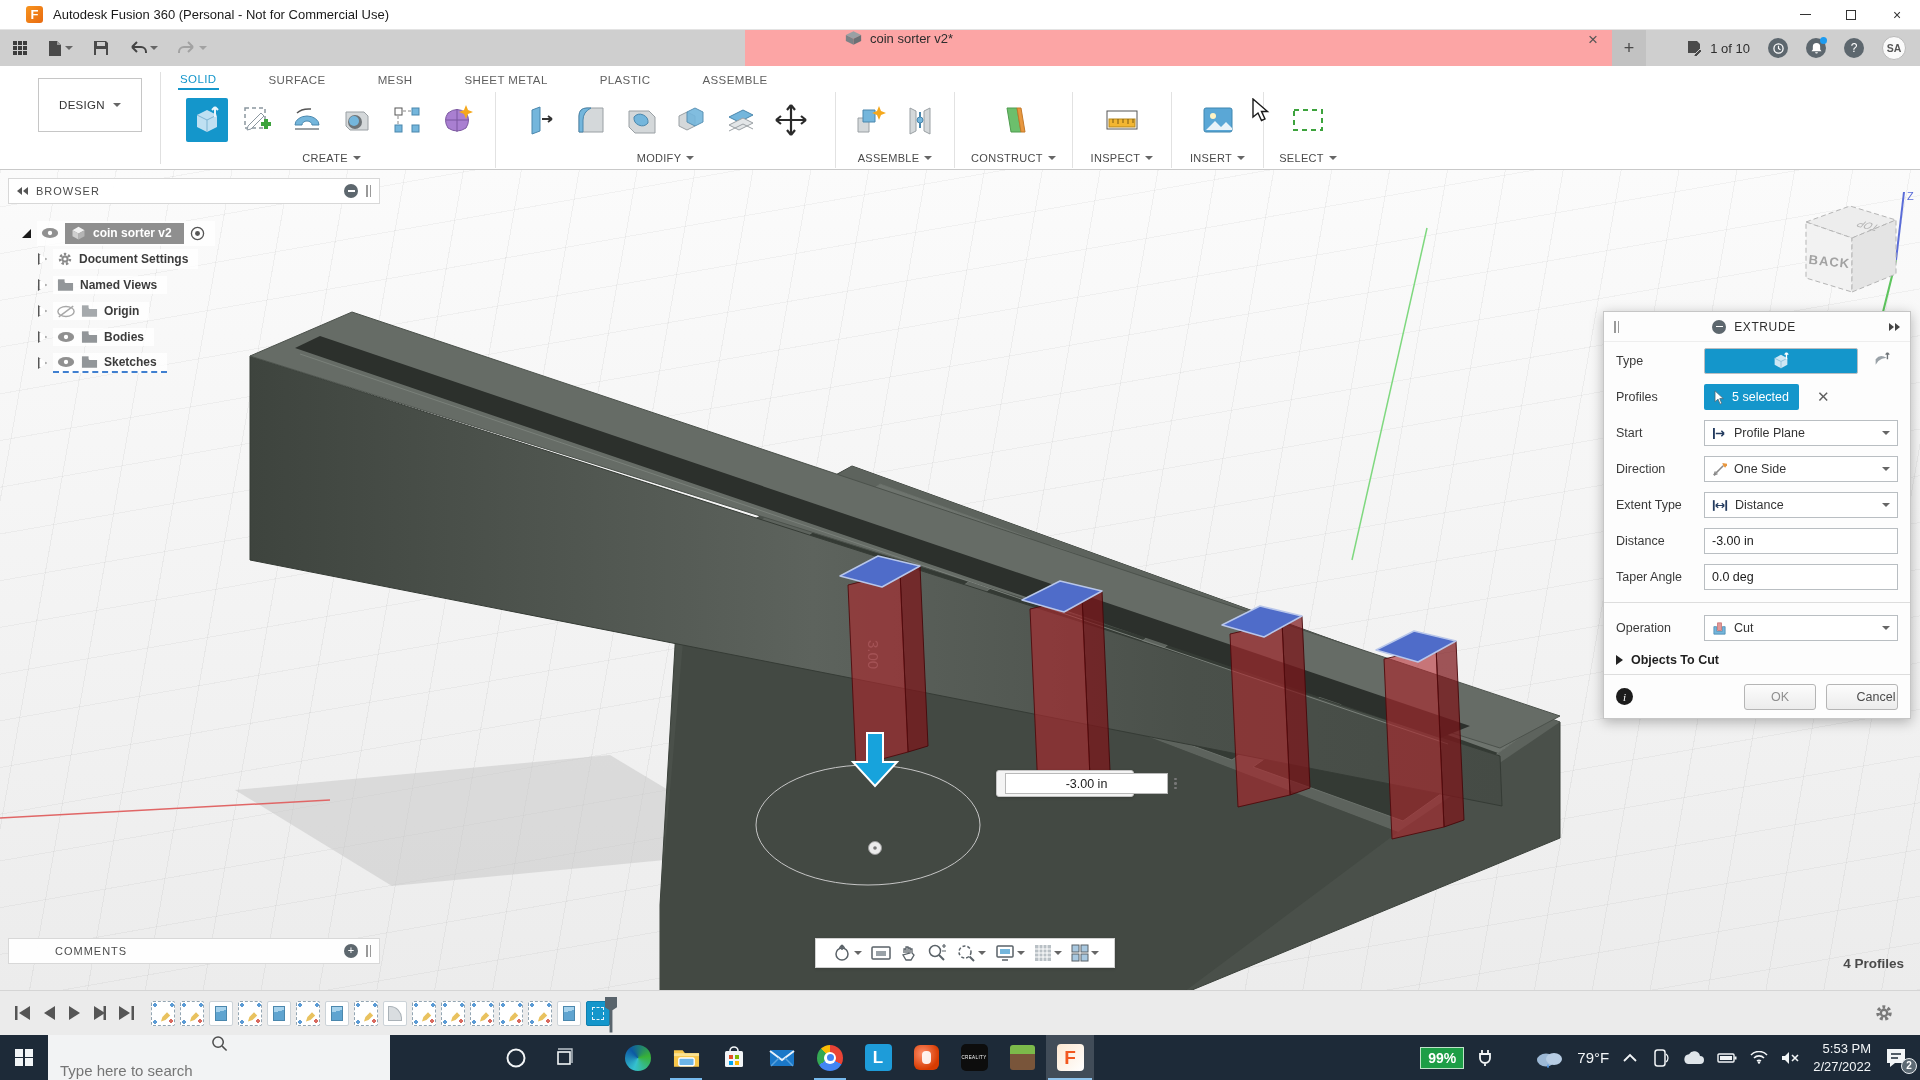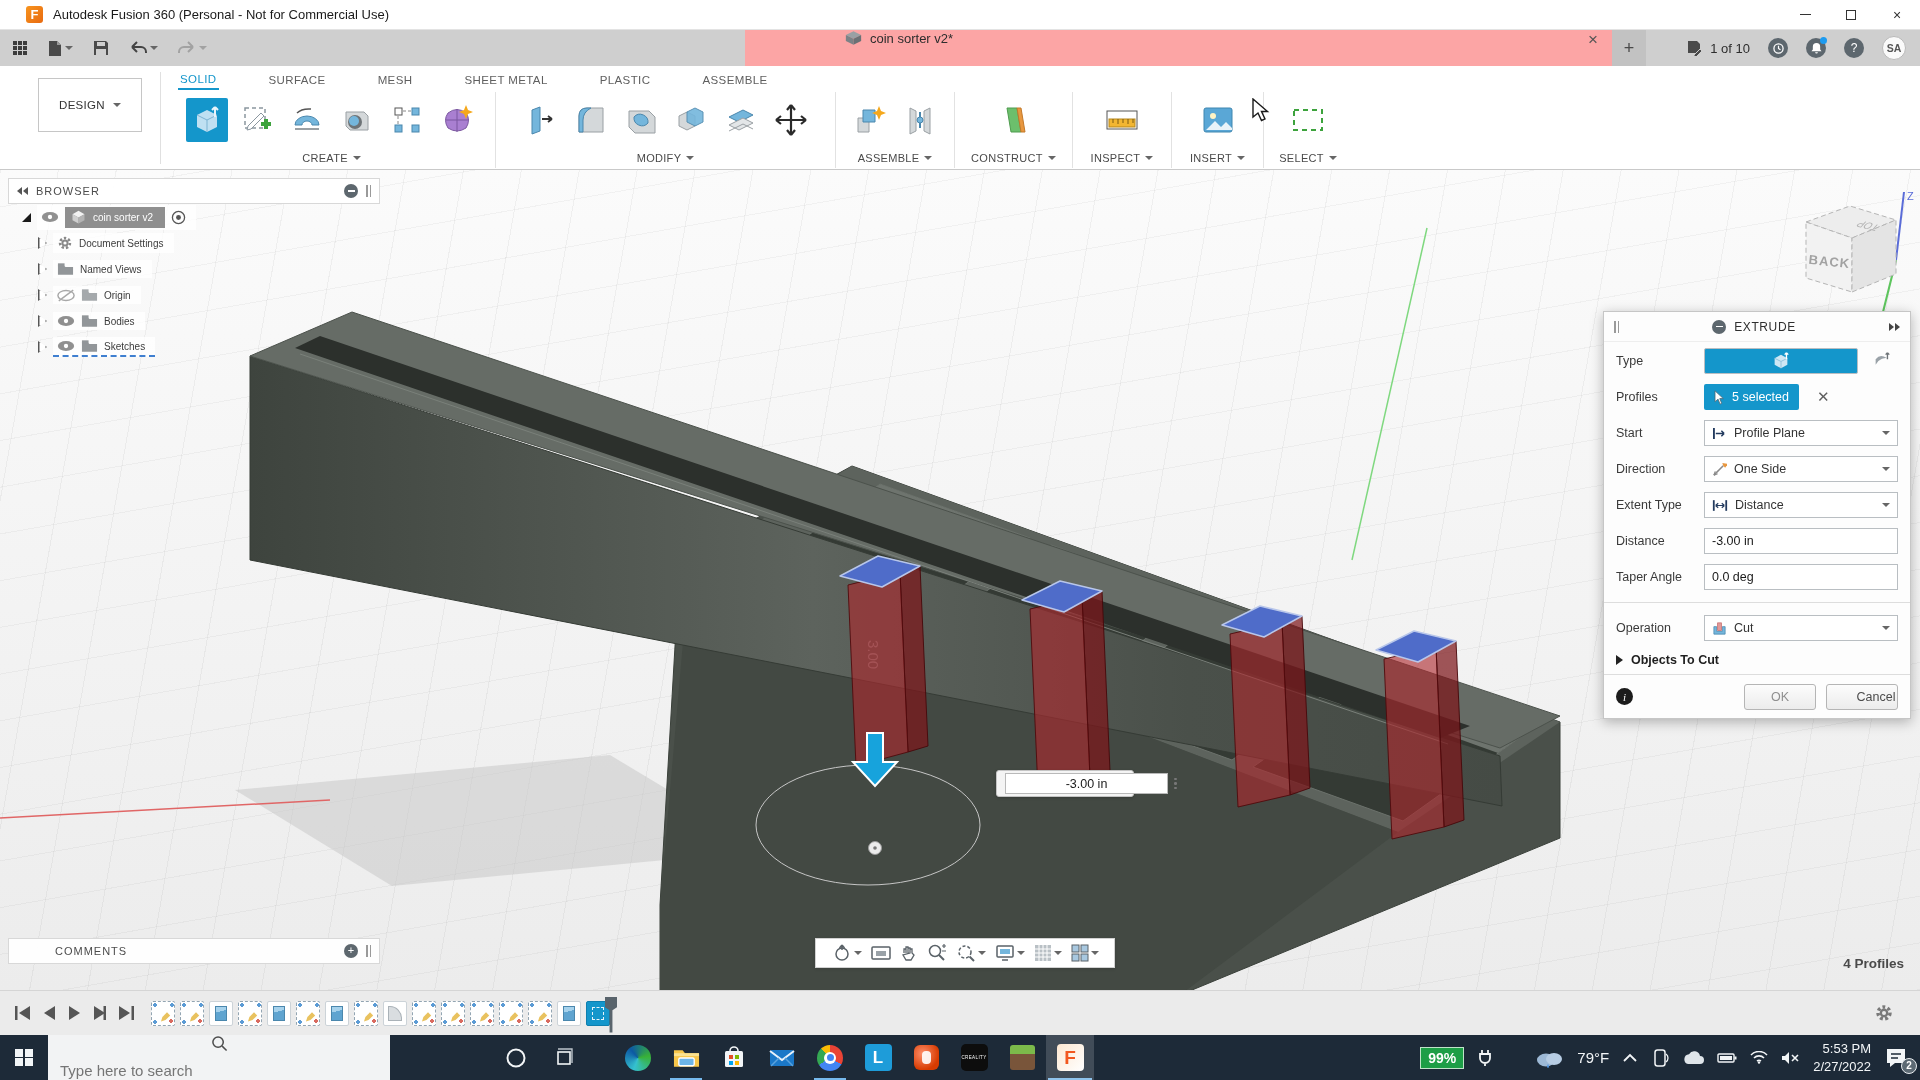--- a/index.html
+++ b/index.html
@@ -74,21 +74,21 @@
   .panel-title { font-size:11px; color:#4c4c4c; letter-spacing:1px; }
   .head-collapse { margin-left:auto; width:14px; height:14px; border-radius:50%; background:#5d676e;
     display:flex; align-items:center; justify-content:center; }
   .head-collapse .bar { width:7px; height:1.5px; background:#fff; }
   .head-plus { margin-left:auto; width:14px; height:14px; border-radius:50%; background:#5d676e;
     color:#fff; font-size:11px; line-height:13px; text-align:center; }
   .grip { display:flex; gap:2px; }
   .grip i { width:1.5px; height:12px; background:#9a9a9a; display:block; }
   .dbl-arrow-l { display:flex; gap:1px; }
   .tri-l { width:0; height:0; border-top:4px solid transparent; border-bottom:4px solid transparent; border-right:5px solid #555; }
-  .btree { margin-top:0; font-size:10px; color:#3c3c3c; }
+  .btree { margin-top:16px; font-size:12px; color:#3c3c3c;font-weight:bold; }
   .brow { display:flex; align-items:center; height:26px; gap:6px; }
   .brow .rowchip { display:flex; align-items:center; gap:6px; background:rgba(255,255,255,.78); padding:2px 10px 2px 4px; }
   .tri-exp { width:0; height:0; border-left:9px solid transparent; border-bottom:9px solid #1a1a1a; margin-left:14px; }
   .tri-col2 { width:9px; height:12px; margin-left:30px; background:#fff;
     clip-path:polygon(0 0, 100% 50%, 0 100%); border:0; outline:0;
     box-shadow:inset 0 0 0 1.5px #555; }
   .root-chip { background:#8f8f8f; color:#fff; display:flex; align-items:center; gap:7px; padding:3px 12px 3px 6px; }
   .sketches-underline { border-bottom:2px dashed #3f7fd0; }
 
   

